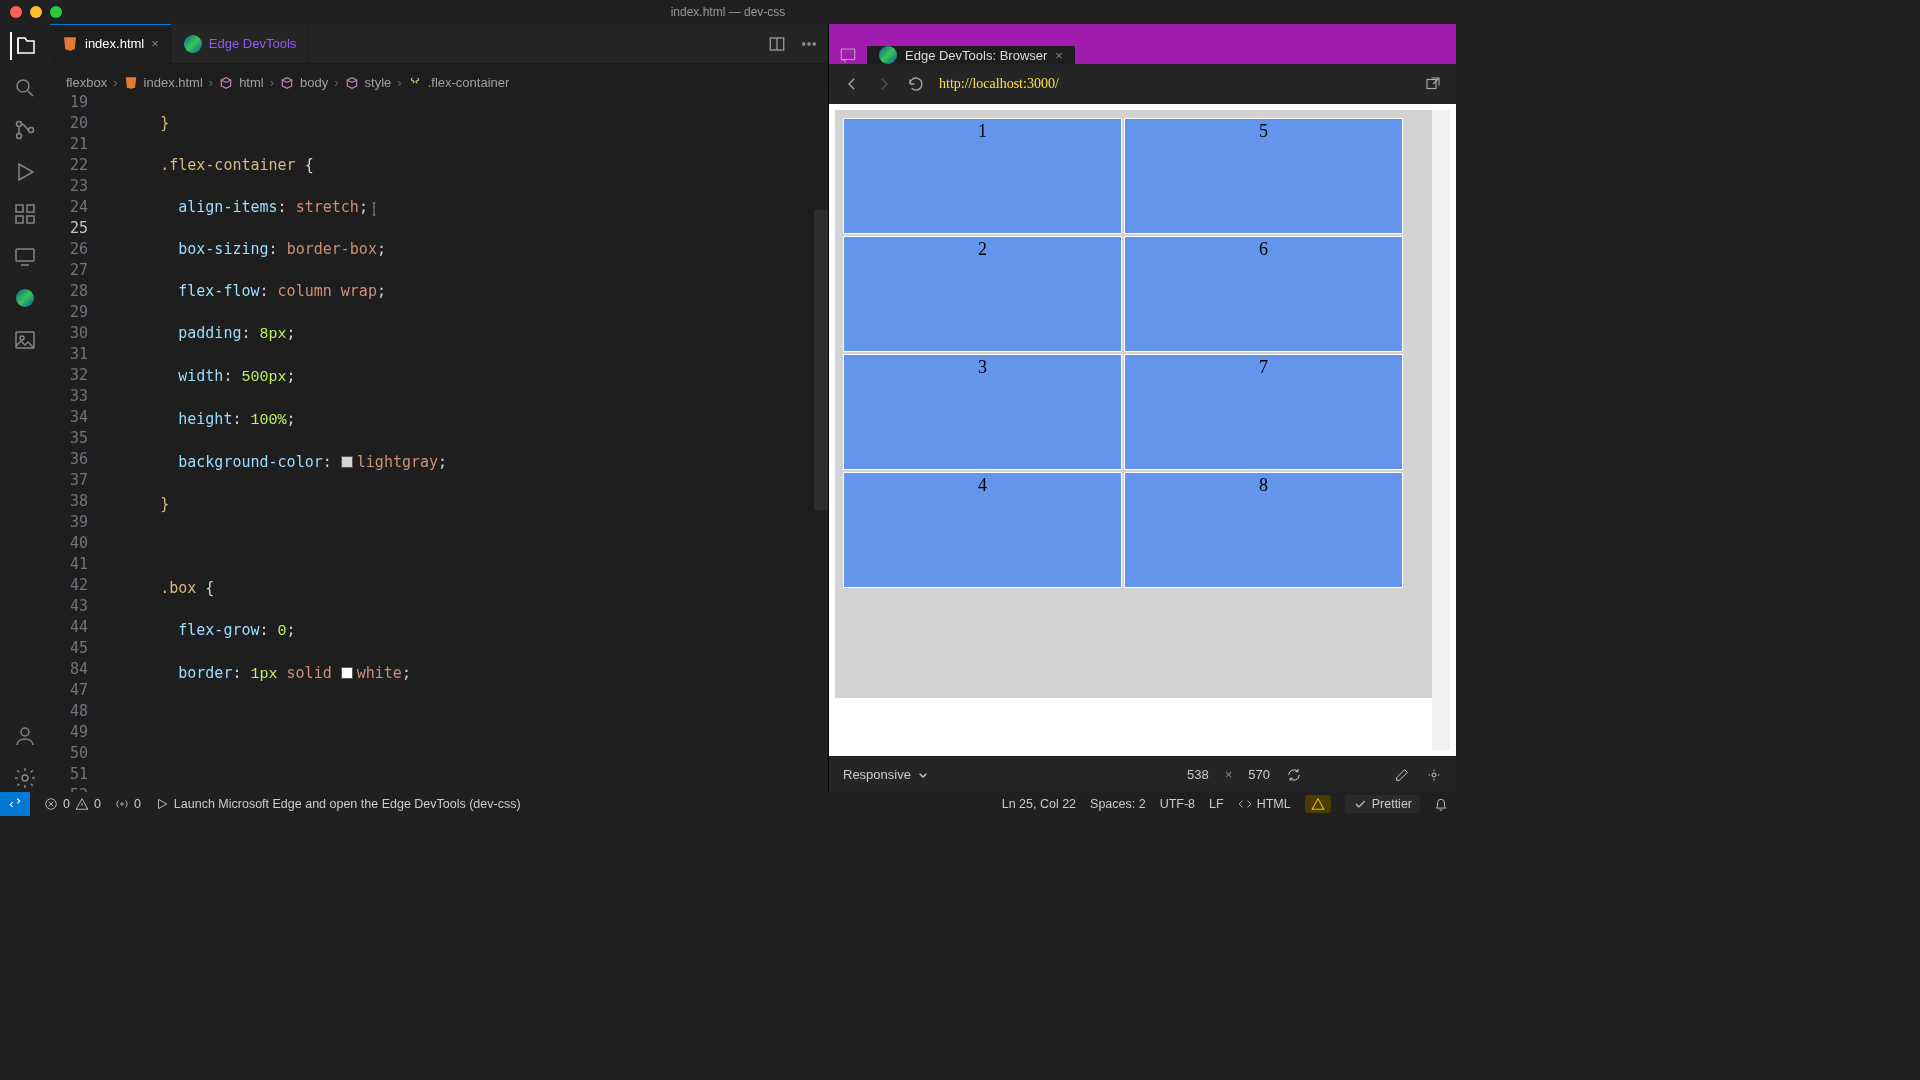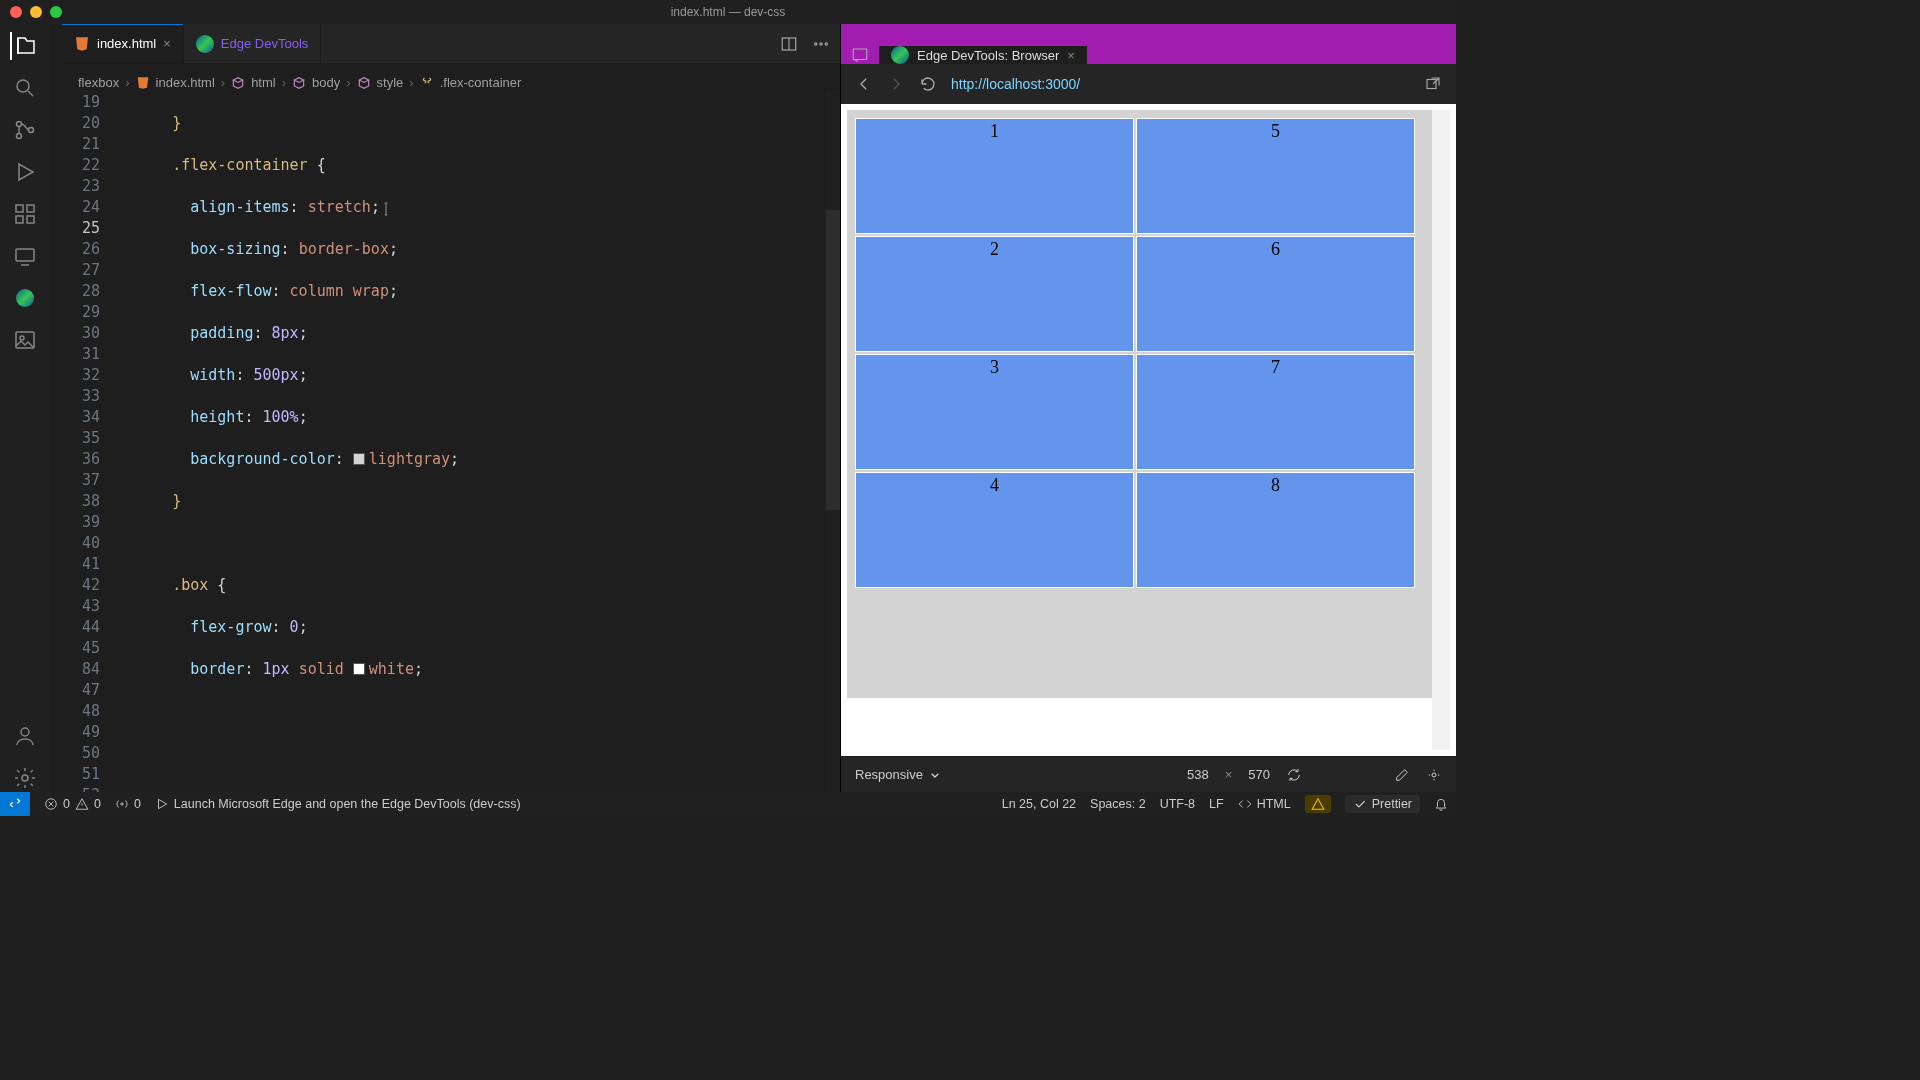--- a/index.html
+++ b/index.html
@@ -8,21 +8,21 @@
   font-family:-apple-system,BlinkMacSystemFont,"Segoe UI",sans-serif;
   font-size:13px; width:1456px; height:816px; overflow:hidden; position:relative;
 }
 
 .titlebar { height:24px; display:flex; align-items:center; position:relative; background:#202021; }
 .traffic { display:flex; gap:8px; padding-left:10px; }
 .tl { width:12px; height:12px; border-radius:50%; }
 .tl.red{background:#ff5f57}.tl.yellow{background:#febc2e}.tl.green{background:#28c840}
 .win-title { position:absolute; left:50%; transform:translateX(-50%); color:#999; font-size:12px; }
 
-.shell { display:flex; height:calc(100% - 24px - 24px);gap:12px; }
+.shell { display:flex; height:calc(100% - 24px - 24px); }
 
 .actbar { width:50px; background:#202021; display:flex; flex-direction:column; align-items:center; padding-top:8px; gap:14px; }
 .actbar .ico { width:28px; height:28px; display:flex; align-items:center; justify-content:center; color:#858585; }
 .actbar .ico.active { color:#fff; border-left:2px solid #fff; margin-left:-2px; padding-left:2px; }
 .actbar .spacer { flex:1; }
 .actbar svg { width:24px; height:24px; }
 
 .main { flex:1; display:flex; }
 .left { width:778px; display:flex; flex-direction:column; background:#1e1e1e; }
 .right { flex:1; display:flex; flex-direction:column; background:#252526; border-left:1px solid #000; }
@@ -51,30 +51,30 @@
 
 
 .editor { flex:1; display:flex; font-family:Menlo,Consolas,monospace; font-size:15px; line-height:21px; overflow:hidden; position:relative; }
 .gutter { width:56px; text-align:right; color:#6e7681; padding-right:18px; padding-top:2px; }
 .gutter .cur { color:#c6c6c6; }
 .code { flex:1; padding-top:2px; white-space:pre; color:#d4d4d4; position:relative; }
 .cursor-i { position:absolute; left:260px; top:110px; width:16px; height:18px; color:#aeafad; pointer-events:none; }
 .c-sel  { color:#d7ba7d; }
 .c-prop { color:#9cdcfe; }
 .c-val  { color:#ce9178; }
-.c-num  { color:#c4b5fd; }
+.c-num  { color:#bef264;font-family:Liberation Mono, monospace; }
 .c-punc { color:#d4d4d4; }
 .swatch { display:inline-block; width:12px; height:12px; border:1px solid #555; vertical-align:-1px; margin-right:4px; }
 
 .minimap { position:absolute; right:0; top:0; width:14px; height:100%; background:#202021; }
 .mm-vp { position:absolute; right:0; top:120px; width:14px; height:300px; background:#3a3a3a; opacity:.5; }
 
 
 .browbar { height:40px; display:flex; align-items:center; gap:14px; padding:0 14px; background:#252526; color:#aaa; }
-.browbar .url { flex:1; color:#7dd3fc; font-size:14px; }
+.browbar .url { flex:1; color:#fde047; font-size:14px;font-family:Liberation Serif, serif; }
 .browbar svg { width:18px; height:18px; }
 
 .preview { flex:1; background:#fff; display:flex; padding:6px; }
 .preview-inner { flex:1; background:#d3d3d3; padding:8px; display:flex; flex-direction:column; flex-wrap:wrap; align-content:flex-start; gap:2px; height:588px; }
 .preview-inner .box { width:279px; height:116px; background:#6495ed; border:1px solid #fff; text-align:center; color:#000; font-family:'Times New Roman',serif; font-size:18px; padding-top:2px; }
 .preview-scroll { width:18px; background:#f1f1f1; }
 
 .devbar { height:36px; display:flex; align-items:center; gap:16px; padding:0 14px; background:#252526; color:#ccc; font-size:13px; border-top:1px solid #1b1b1b; }
 .devbar .sel{ display:flex; align-items:center; gap:4px;}
 .devbar .dimsep{color:#888}

